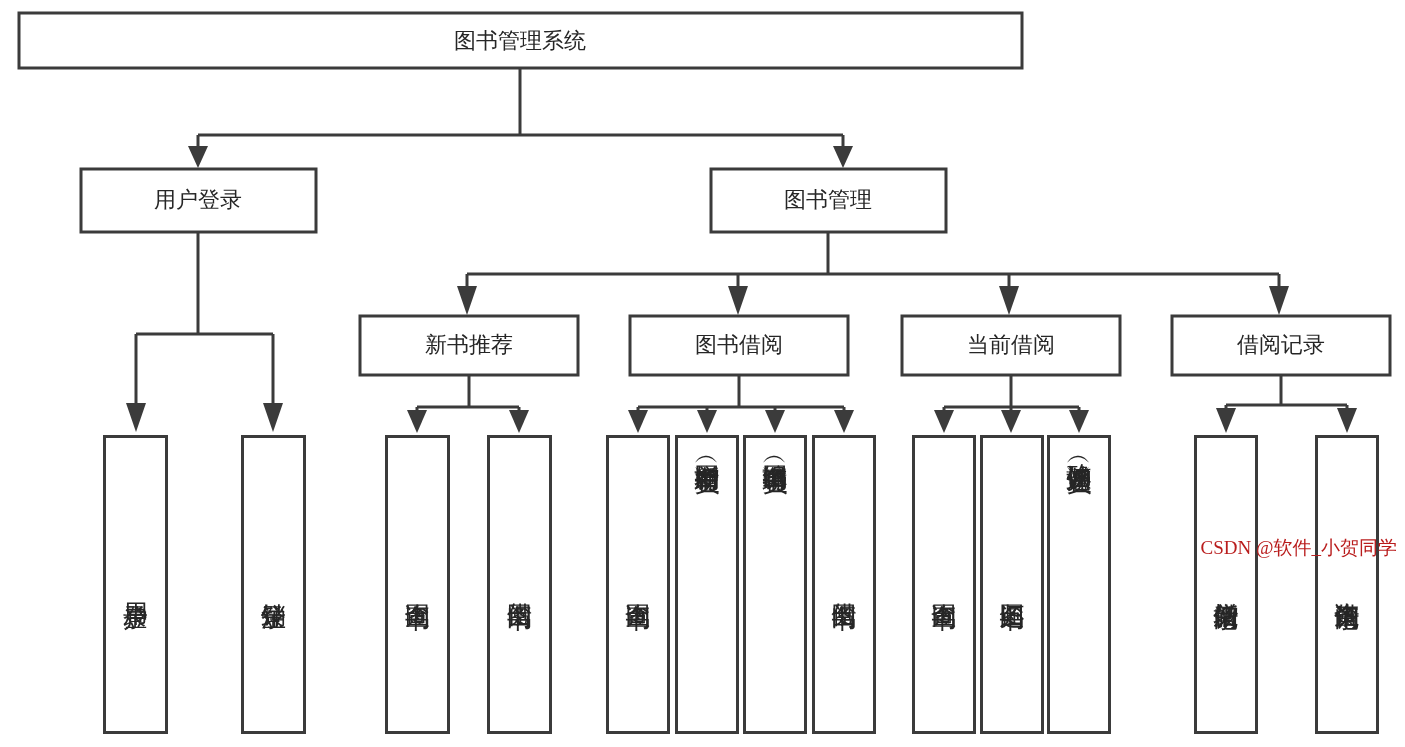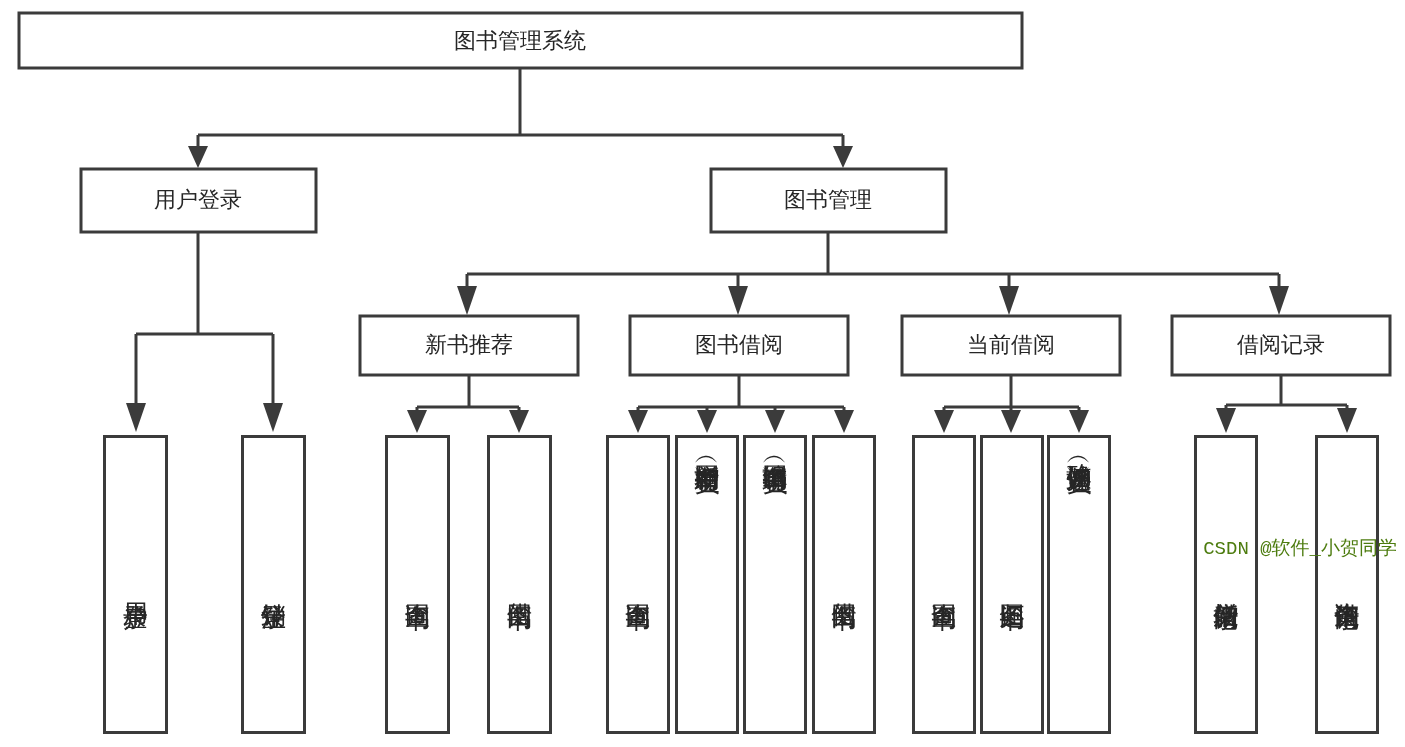--- a/index.html
+++ b/index.html
@@ -5,22 +5,22 @@
   html,body{margin:0;padding:0;background:#ffffff;}
   body{width:1405px;height:747px;overflow:hidden;
        font-family:"DejaVu Sans","Liberation Sans",sans-serif;}
   #stage{position:relative;width:1405px;height:565px;background:#fff;}
   svg#diagram{position:absolute;left:0;top:0;width:1405px;height:747px;}
   .nodebox{fill:#ffffff;stroke:#3b3b3b;stroke-width:3;}
   .conn{stroke:#3b3b3b;stroke-width:3;fill:none;stroke-linecap:butt;}
   .arrowhead{fill:#3b3b3b;stroke:none;}
   .hlabel{font-family:"DejaVu Sans","Liberation Sans",sans-serif;
           font-size:22px;fill:#262626;text-anchor:middle;dominant-baseline:middle;}
-  .wm{position:absolute;right:8px;bottom:4px;font-size:19px;color:#4d7c0f;
-      font-family:Liberation Mono, monospace;white-space:nowrap;}
+  .wm{position:absolute;right:8px;bottom:4px;font-size:19px;color:#b91c1c;
+      font-family:Liberation Serif, serif;white-space:nowrap;}
   .vbox{position:absolute;box-sizing:border-box;border:3px solid #3b3b3b;background:#fff;
         display:flex;justify-content:center;overflow:hidden;}
   .vbox.mid{align-items:center;}
   .vbox.top{align-items:flex-start;}
   .vtext{writing-mode:vertical-rl;text-orientation:upright;
          font-family:"DejaVu Sans","Liberation Sans",sans-serif;
          font-size:25px;line-height:1.08;color:#262626;letter-spacing:1px;
          padding:6px 0;white-space:nowrap;}
 </style>
 </head>

